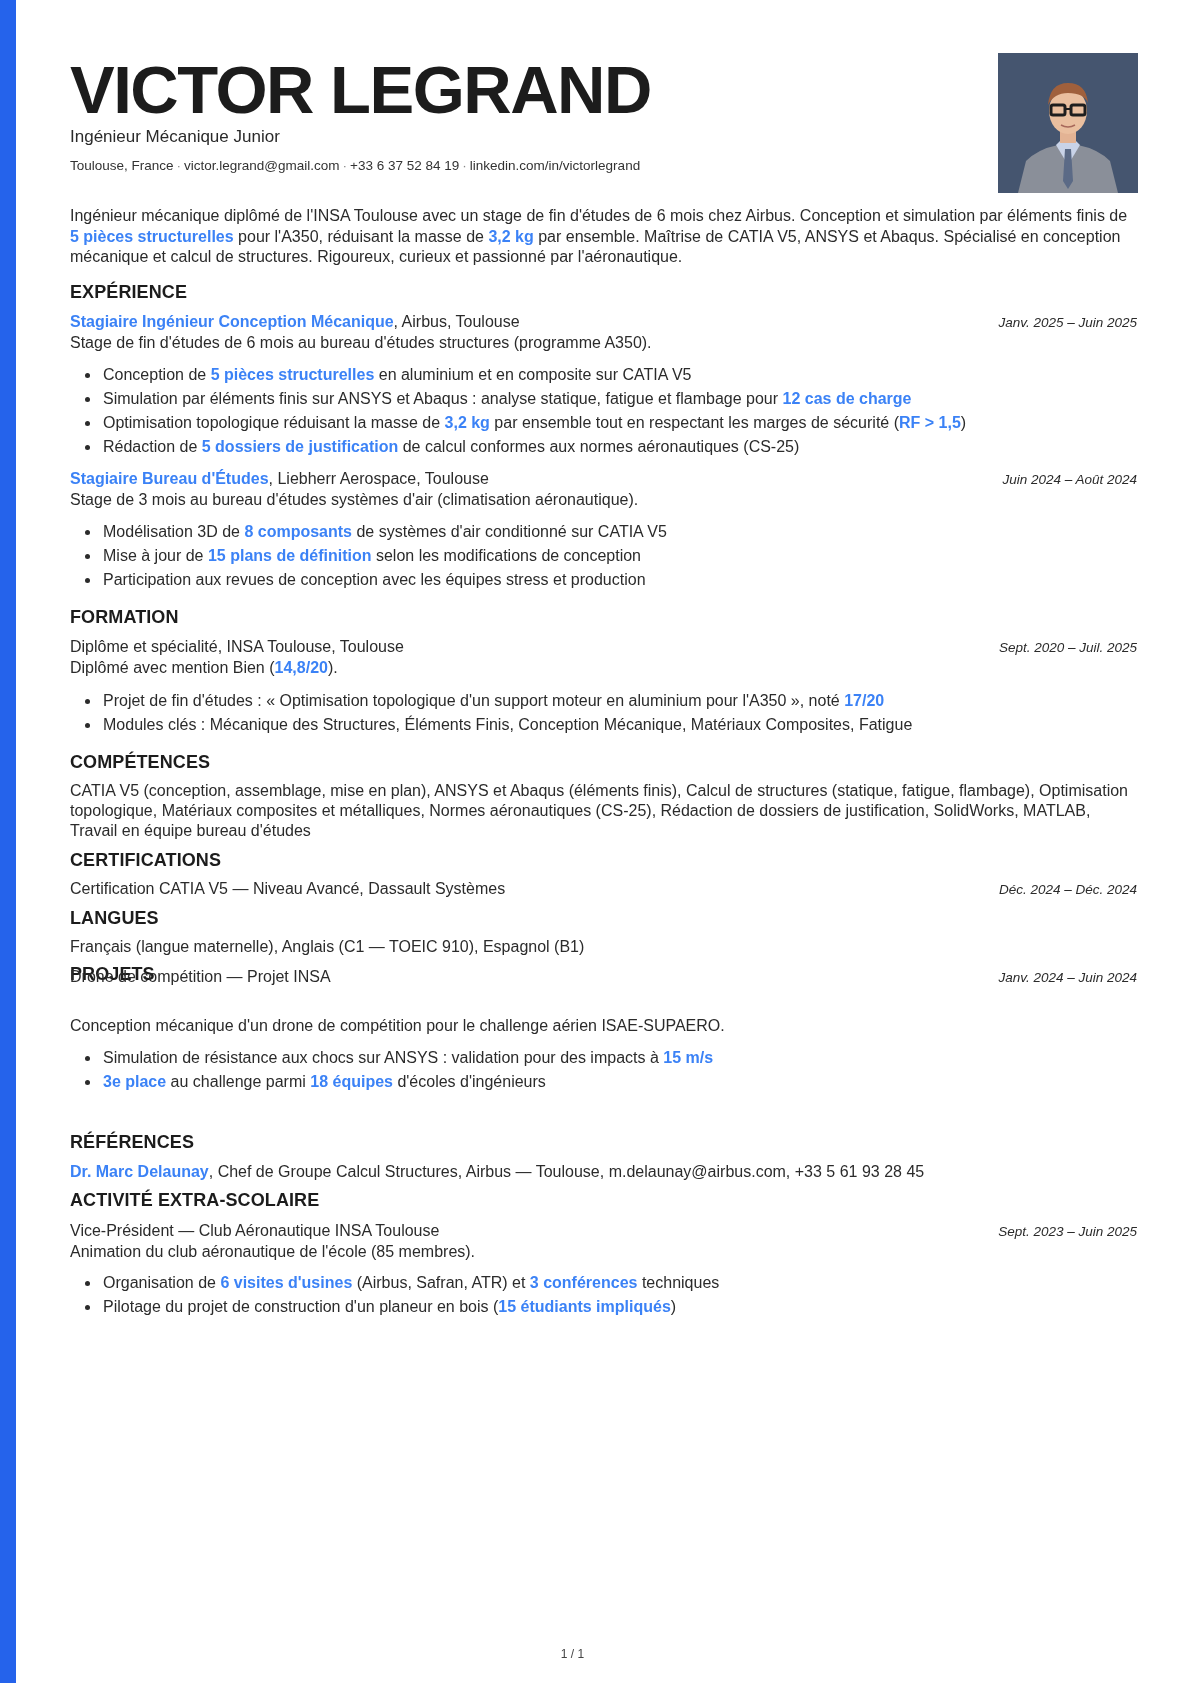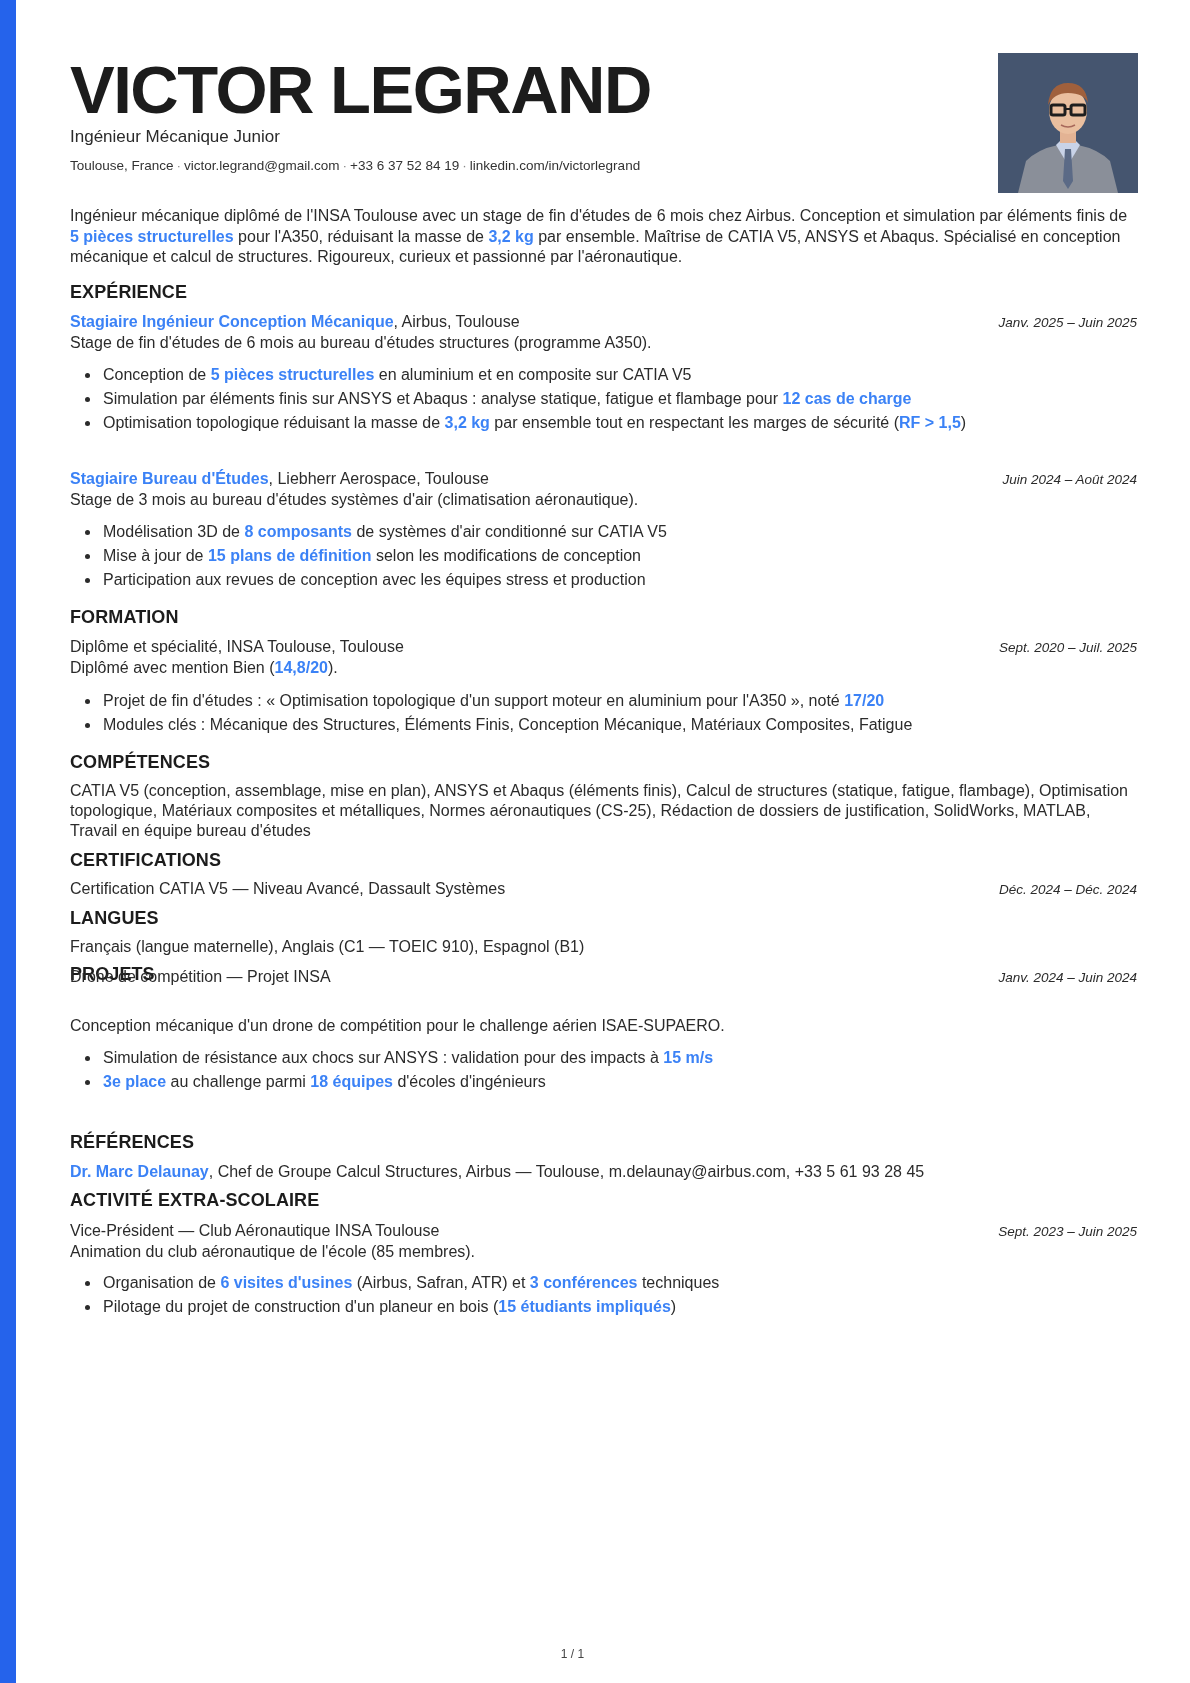--- a/index.html
+++ b/index.html
@@ -112,20 +112,21 @@
 
   <div class="row" style="top:311px;">
     <b>Stagiaire Ingénieur Conception Mécanique</b><span>, Airbus, Toulouse</span>
     <span class="date" style="top:1px;">Janv. 2025 – Juin 2025</span>
   </div>
   <div class="row" style="top:332px;">Stage de fin d'études de 6 mois au bureau d'études structures (programme A350).</div>
   <ul class="bullets" style="top:363px;">
     <li><span>Conception de </span><b>5 pièces structurelles</b><span> en aluminium et en composite sur CATIA V5</span></li>
     <li><span>Simulation par éléments finis sur ANSYS et Abaqus : analyse statique, fatigue et flambage pour </span><b>12 cas de charge</b></li>
     <li><span>Optimisation topologique réduisant la masse de </span><b>3,2 kg</b><span> par ensemble tout en respectant les marges de sécurité (</span><b>RF &gt; 1,5</b><span>)</span></li>
+    <li><span>Rédaction de </span><b>5 dossiers de justification</b><span> de calcul conformes aux normes aéronautiques (CS-25)</span></li>
   </ul>
 
   <div class="row" style="top:468px;">
     <b>Stagiaire Bureau d'Études</b><span>, Liebherr Aerospace, Toulouse</span>
     <span class="date" style="top:1px;">Juin 2024 – Août 2024</span>
   </div>
   <div class="row" style="top:489px;">Stage de 3 mois au bureau d'études systèmes d'air (climatisation aéronautique).</div>
   <ul class="bullets" style="top:520px;">
     <li><span>Modélisation 3D de </span><b>8 composants</b><span> de systèmes d'air conditionné sur CATIA V5</span></li>
     <li><span>Mise à jour de </span><b>15 plans de définition</b><span> selon les modifications de conception</span></li>

